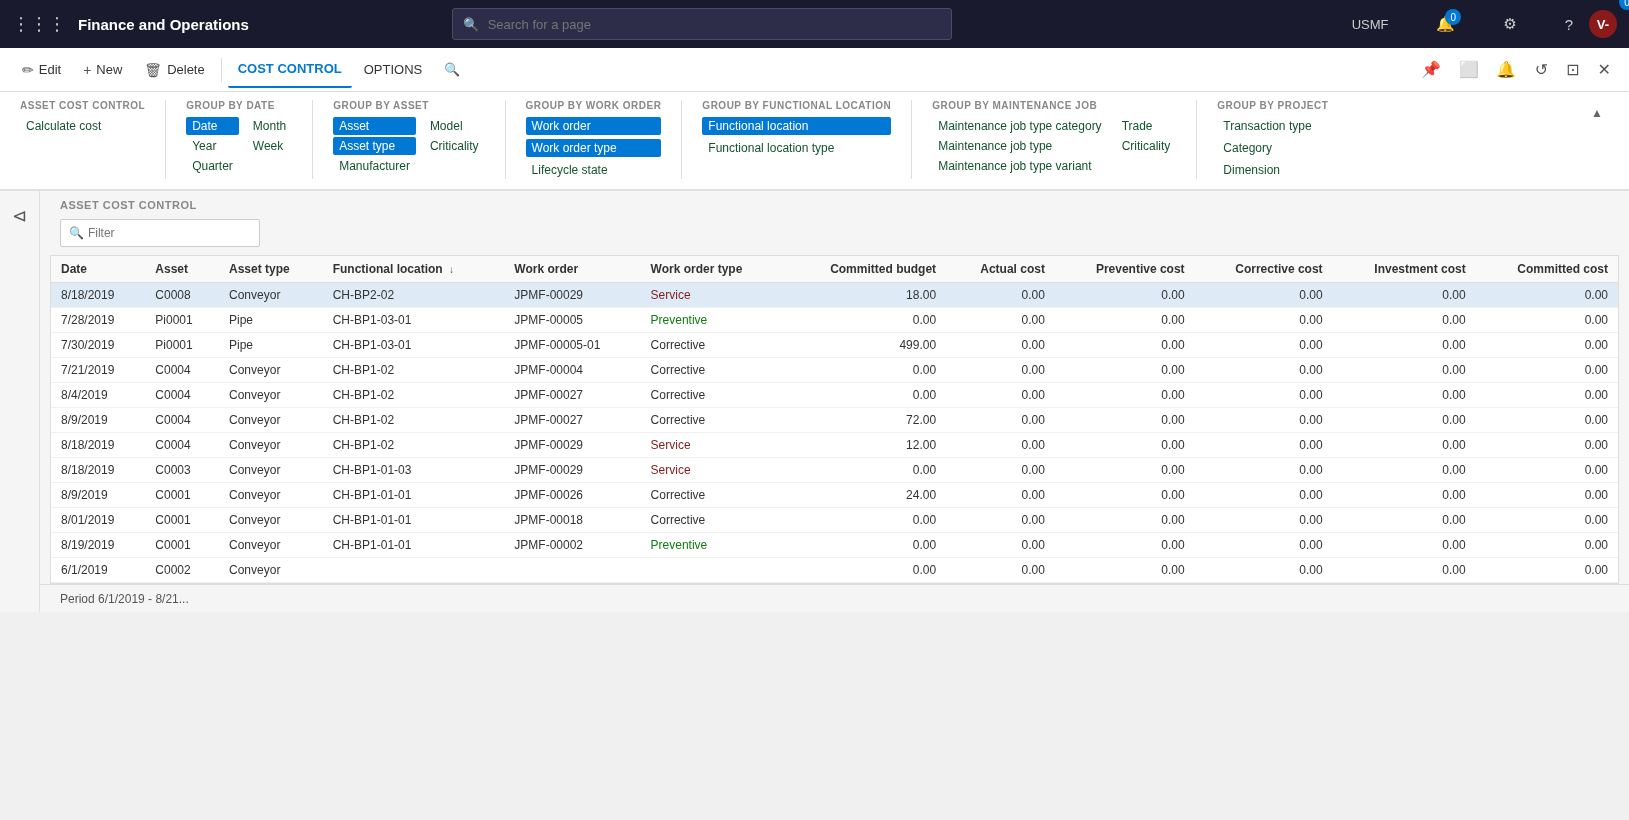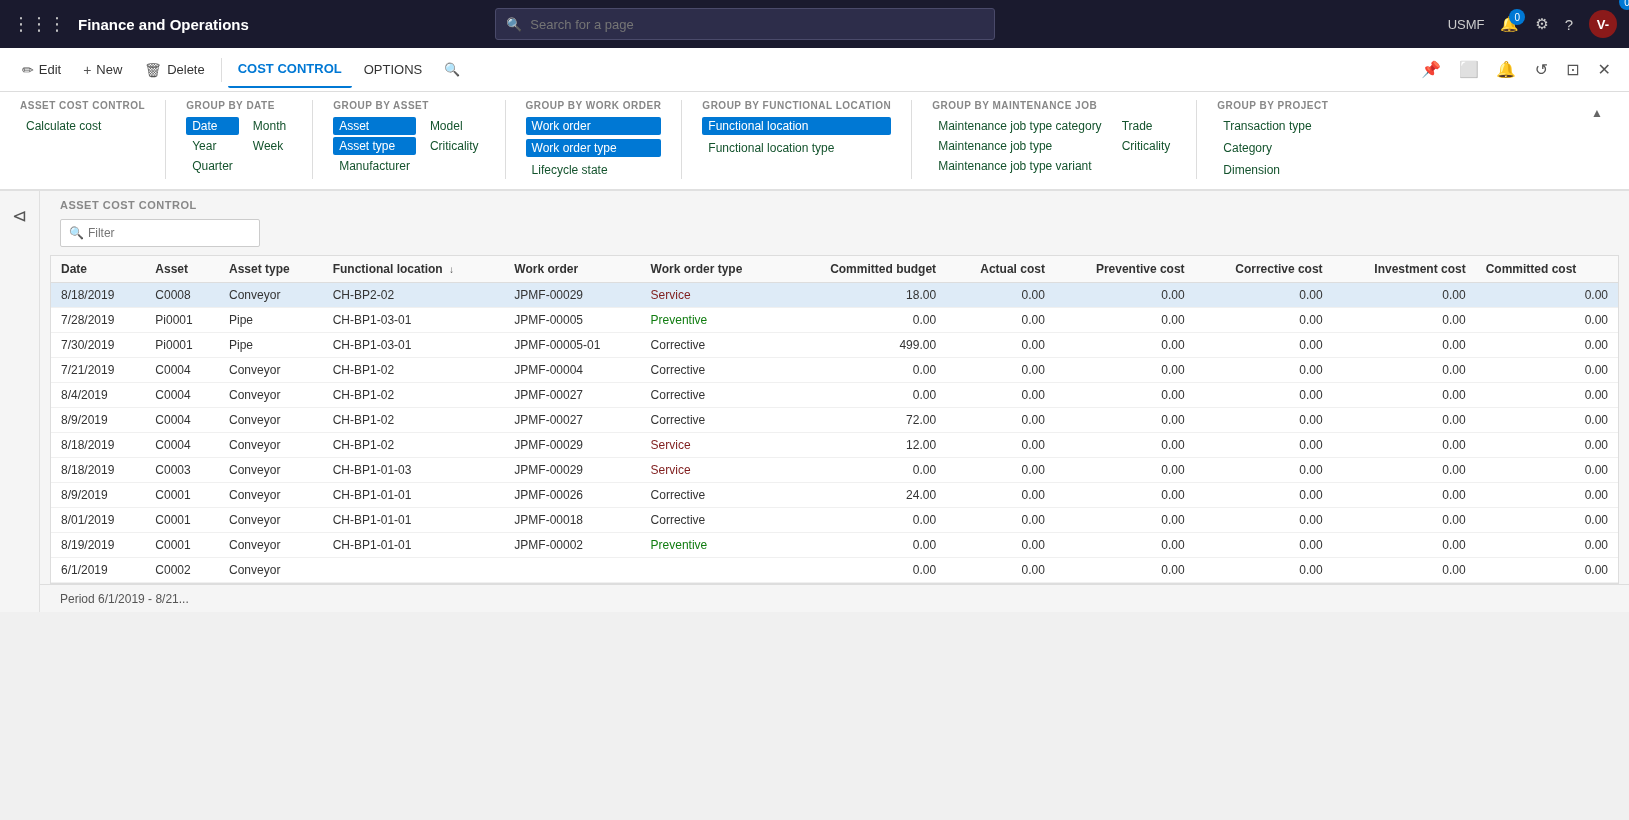--- a/index.html
+++ b/index.html
@@ -25,21 +25,21 @@
       border-radius: 3px;
       display: flex;
       align-items: center;
       padding: 0 10px;
       height: 32px;
       color: #aaa;
     }
     .top-nav .search-bar span { margin-right: 8px; }
     .top-nav .search-bar input { background: transparent; border: none; outline: none; color: #ccc; font-size: 13px; flex: 1; }
     .top-nav .nav-right { display: flex; align-items: center; gap: 16px; margin-left: auto; }
-    .top-nav .nav-right .nav-item { color: #ccc; cursor: pointer; font-size: 15px; }
+    .top-nav .nav-right .nav-item { color: #ccc; cursor: pointer; font-size: 15px; margin-left: 32px; }
     .top-nav .nav-right .usmf-label { color: #ccc; font-size: 13px; }
     .top-nav .nav-right .notification-badge {
       position: relative;
       cursor: pointer;
     }
     .badge-count {
       position: absolute;
       top: -6px;
       right: -6px;
       background: #0078d4;
@@ -439,21 +439,21 @@
             <th>Asset</th>
             <th>Asset type</th>
             <th>Functional location <span class="sort-indicator">↓</span></th>
             <th>Work order</th>
             <th>Work order type</th>
             <th style="text-align:right;">Committed budget</th>
             <th style="text-align:right;">Actual cost</th>
             <th style="text-align:right;">Preventive cost</th>
             <th style="text-align:right;">Corrective cost</th>
             <th style="text-align:right;">Investment cost</th>
-            <th style="text-align:left;">Committed cost</th>
+            <th style="text-align:right;">Committed cost</th>
           </tr>
         </thead>
         <tbody id="table-body">
         <tr class="selected">
       <td>8/18/2019</td>
       <td>C0008</td>
       <td>Conveyor</td>
       <td>CH-BP2-02</td>
       <td>JPMF-00029</td>
       <td class="text-blue">Service</td>

